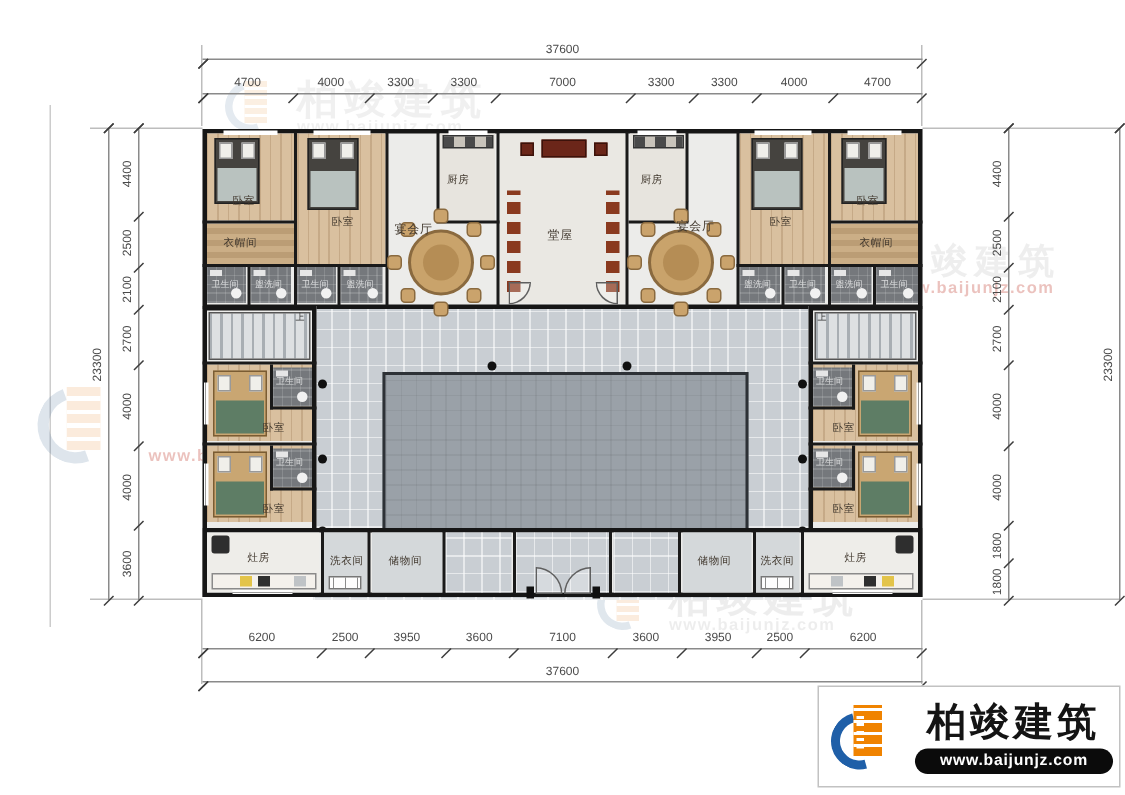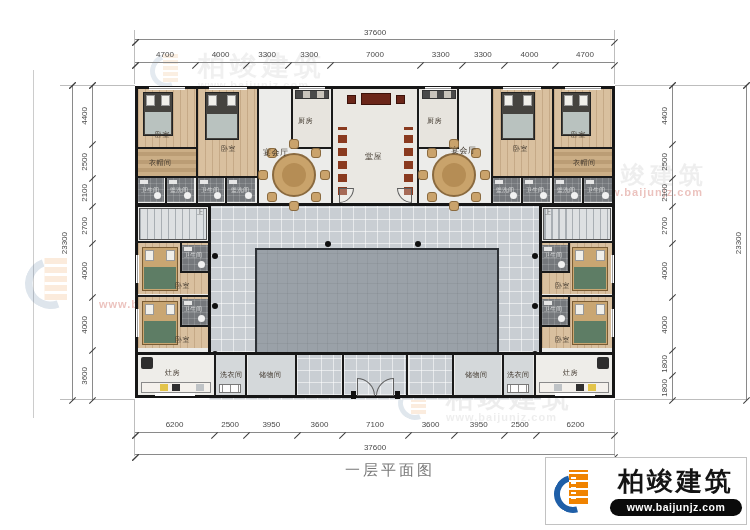--- a/index.html
+++ b/index.html
@@ -474,21 +474,20 @@
     <span class="lbl s" style="left:409px;top:167px;">卫生间</span>
     <span class="lbl s" style="left:409px;top:221px;">卫生间</span>
     <span class="lbl" style="left:30px;top:284px;">灶房</span>
     <span class="lbl" style="left:85px;top:286px;">洗衣间</span>
     <span class="lbl" style="left:124px;top:286px;">储物间</span>
     <span class="lbl" style="left:330px;top:286px;">储物间</span>
     <span class="lbl" style="left:372px;top:286px;">洗衣间</span>
     <span class="lbl" style="left:428px;top:284px;">灶房</span>
   </div>
 
-  <div id="title">一层平面图</div>
 
   <div id="logobox">
     <div id="logoicon">
         <div class="ring"></div>
         <div class="blk"></div>
       </div>
     <div id="logoname">柏竣建筑</div>
     <div id="logourl">www.baijunjz.com</div>
   </div>
 

